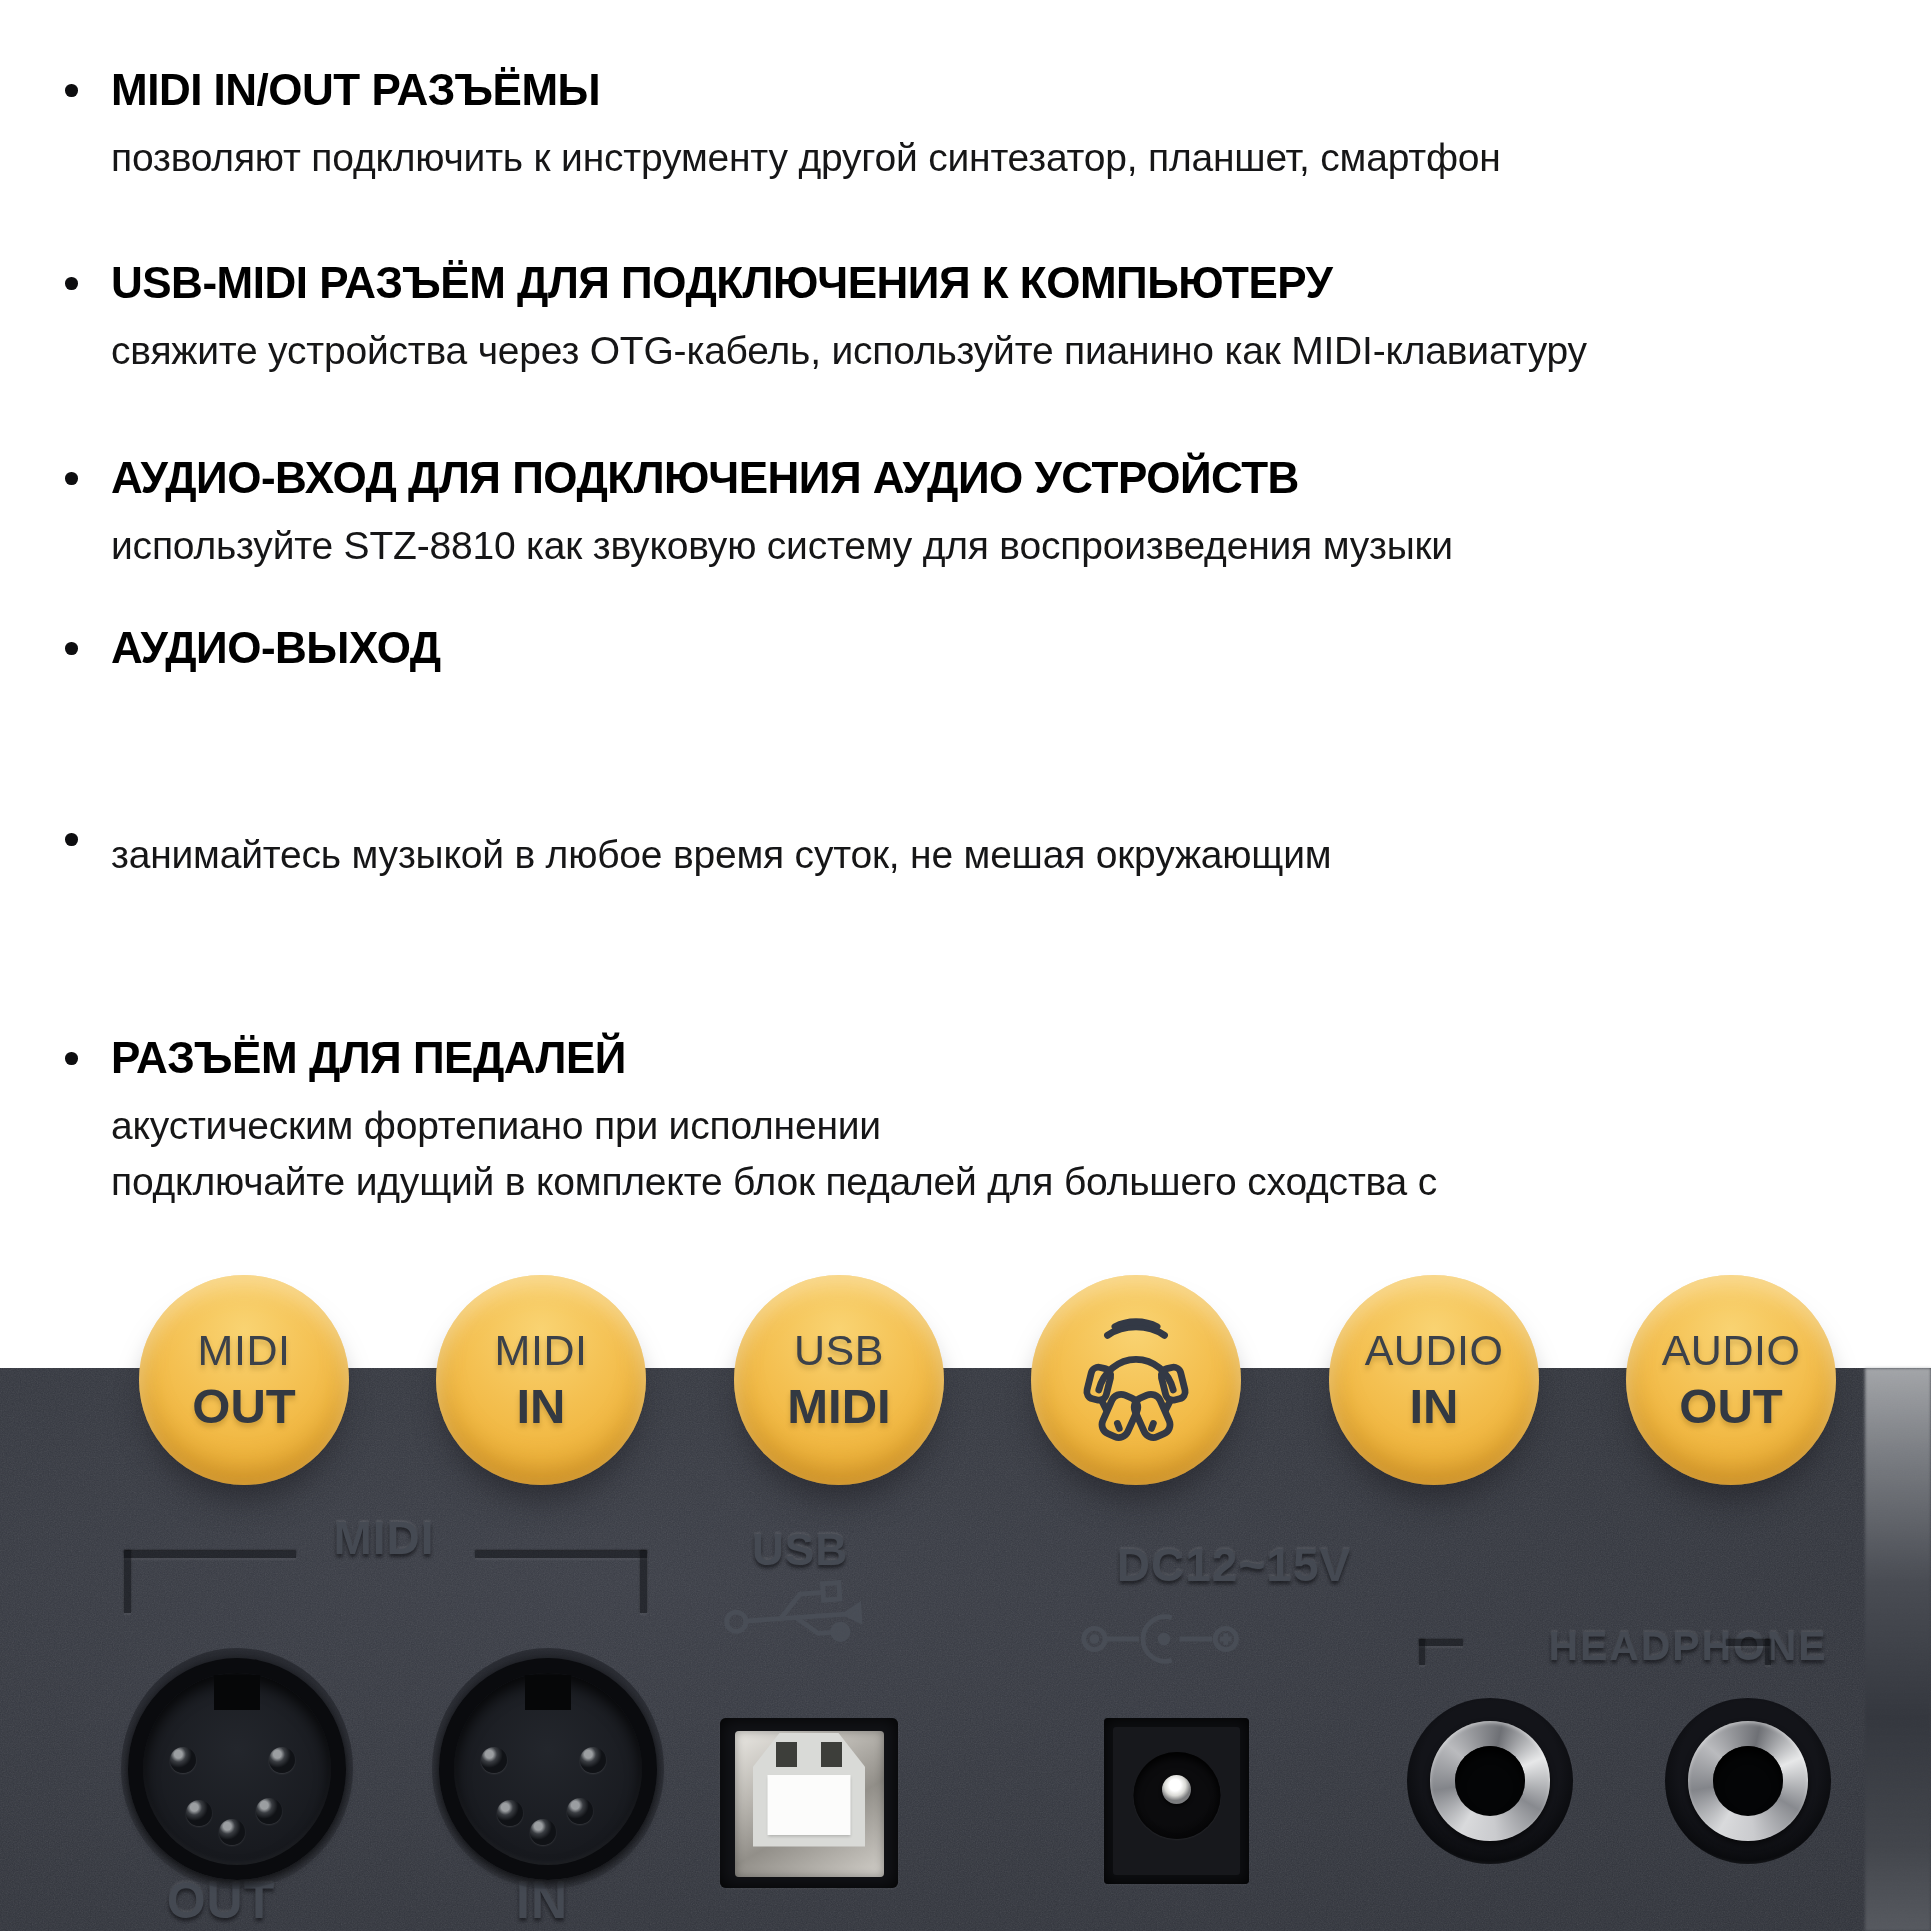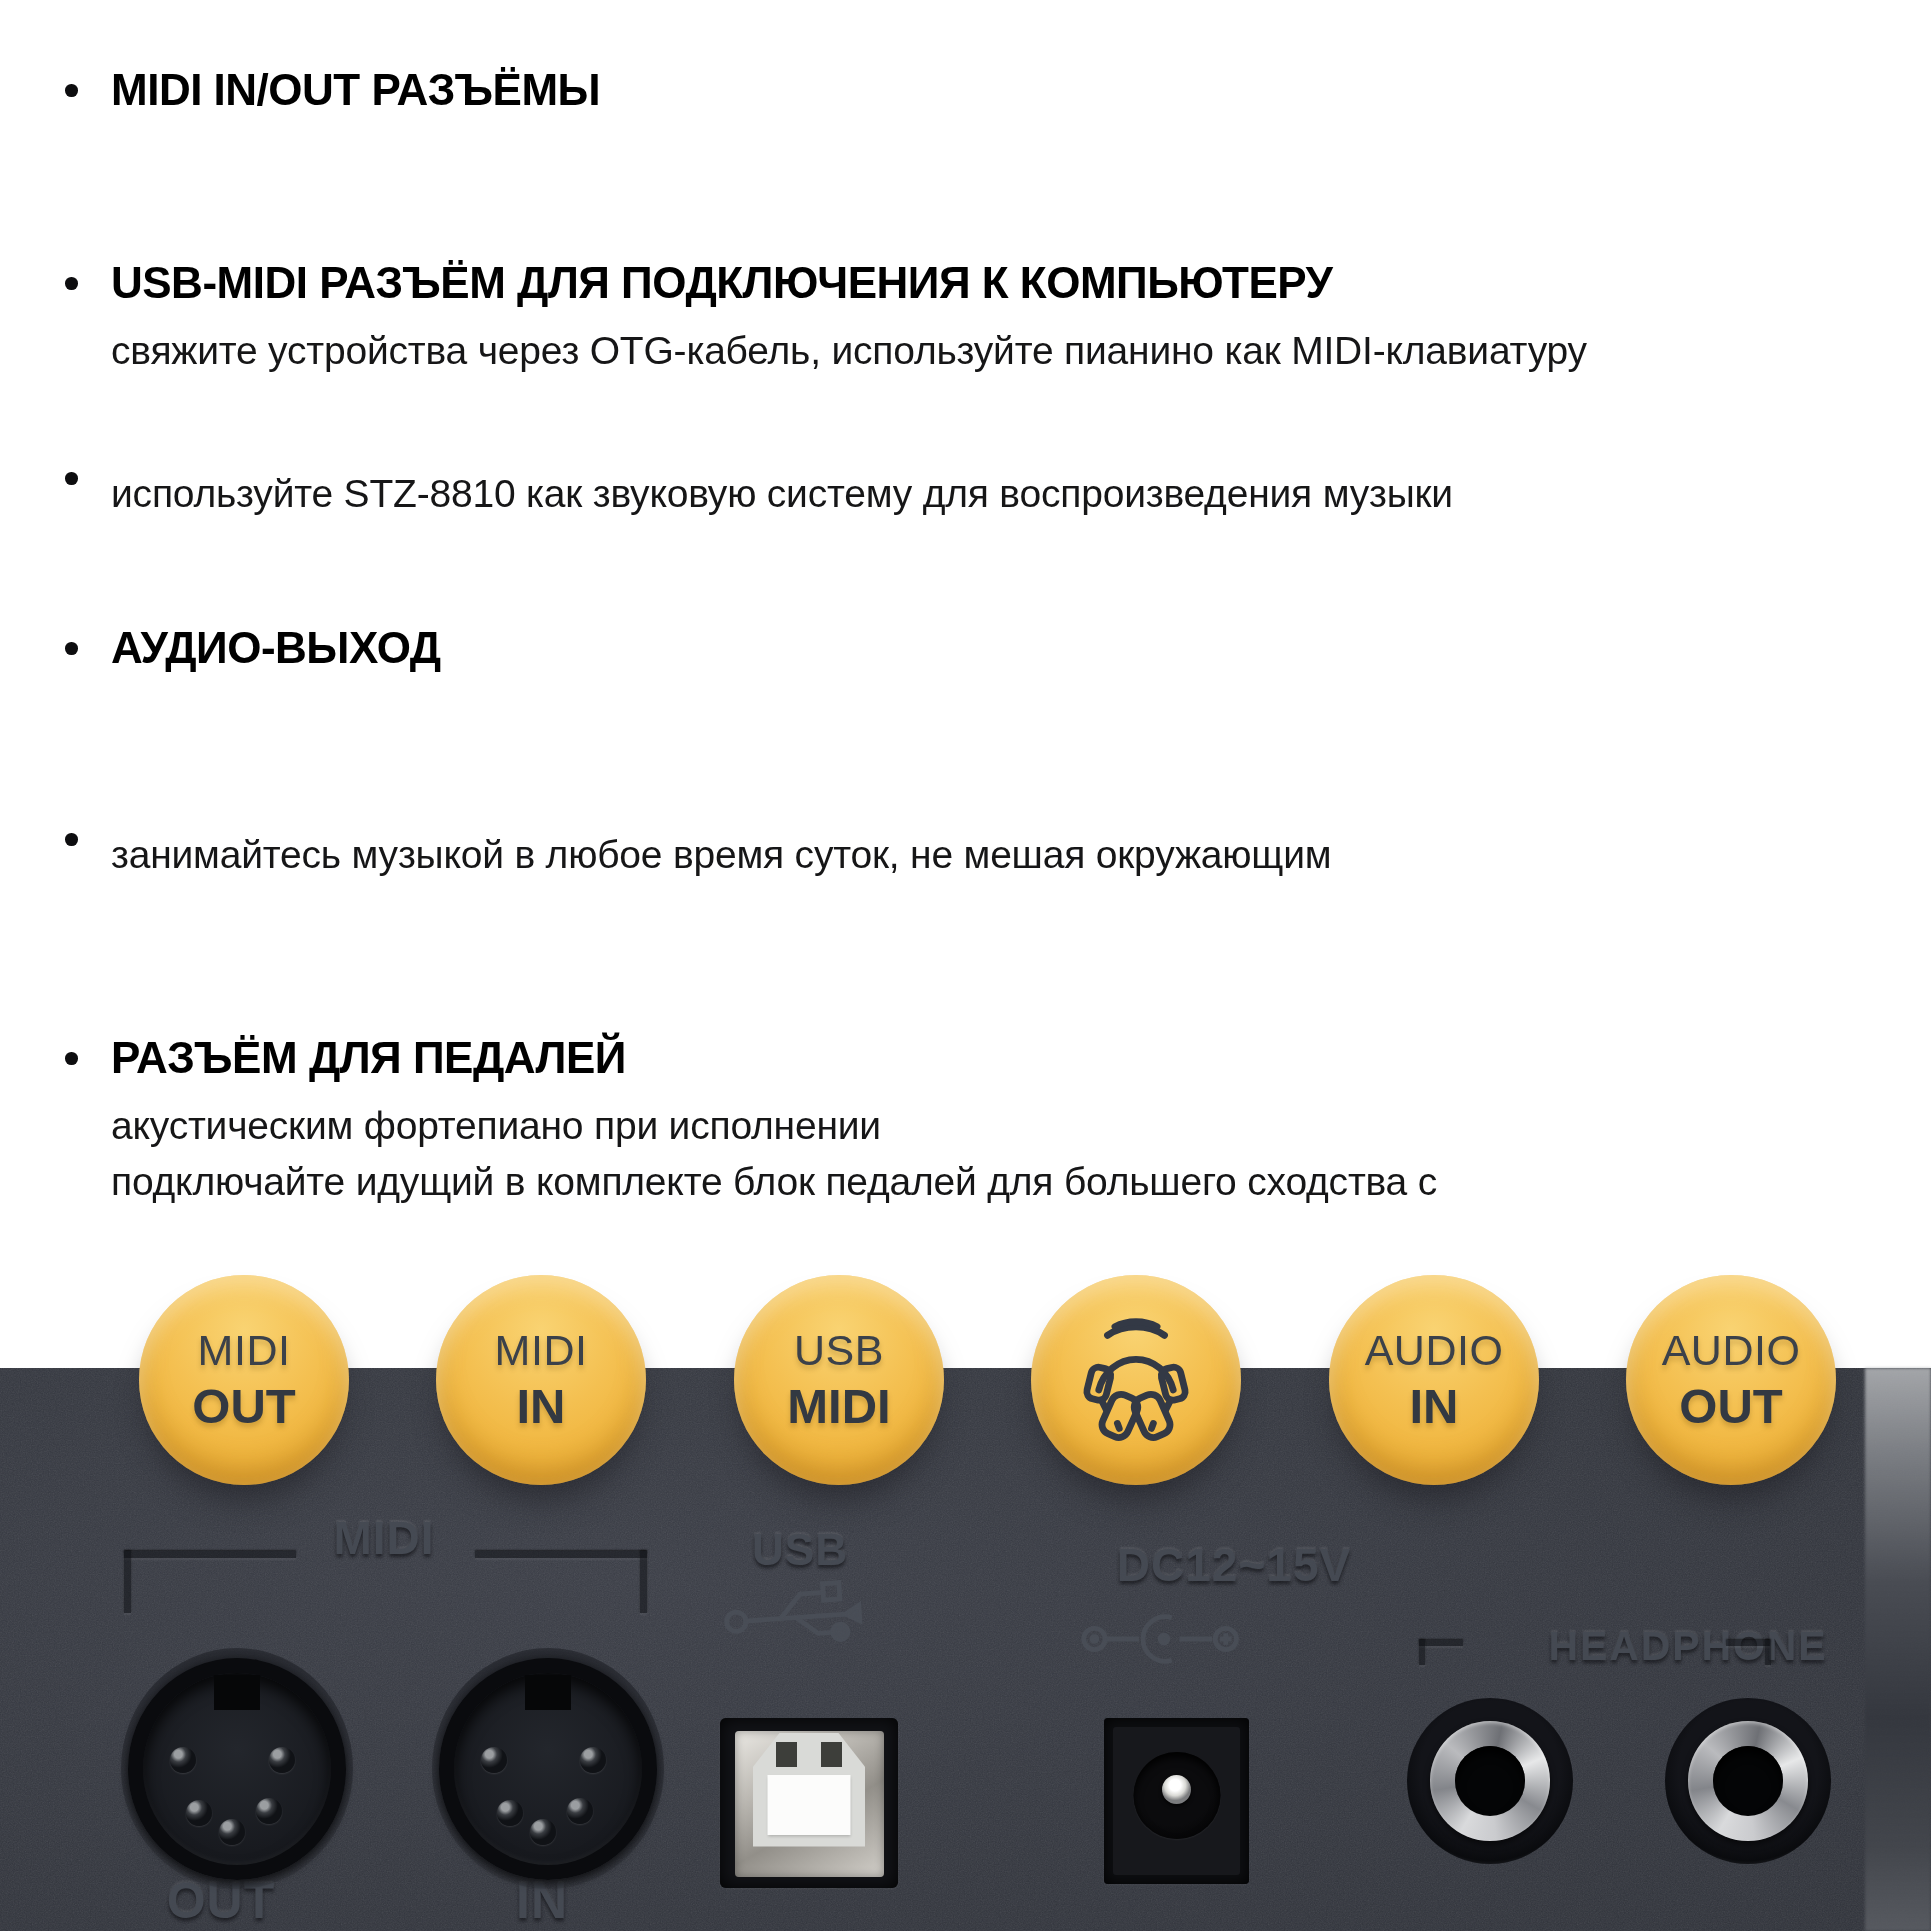--- a/index.html
+++ b/index.html
@@ -87,30 +87,32 @@
   .icon-emboss{position:absolute;opacity:.8;}
 </style>
 </head>
 <body>
 
 <section>
 
   <div class="feature" style="top:64px">
     <span class="dot"></span>
     <div class="f-title">MIDI IN/OUT РАЗЪЁМЫ</div>
+    <div class="f-desc">позволяют подключить к инструменту другой синтезатор, планшет, смартфон</div>
   </div>
 
   <div class="feature" style="top:257px">
     <span class="dot"></span>
     <div class="f-title">USB-MIDI РАЗЪЁМ ДЛЯ ПОДКЛЮЧЕНИЯ К КОМПЬЮТЕРУ</div>
     <div class="f-desc">свяжите устройства через OTG-кабель, используйте пианино как MIDI-клавиатуру</div>
   </div>
 
   <div class="feature" style="top:452px">
     <span class="dot"></span>
+    <div class="f-title">АУДИО-ВХОД ДЛЯ ПОДКЛЮЧЕНИЯ АУДИО УСТРОЙСТВ</div>
     <div class="f-desc">используйте STZ-8810 как звуковую систему для воспроизведения музыки</div>
   </div>
 
   <div class="feature" style="top:622px">
     <span class="dot"></span>
     <div class="f-title">АУДИО-ВЫХОД</div>
   </div>
 
   <div class="feature" style="top:813px">
     <span class="dot"></span>

